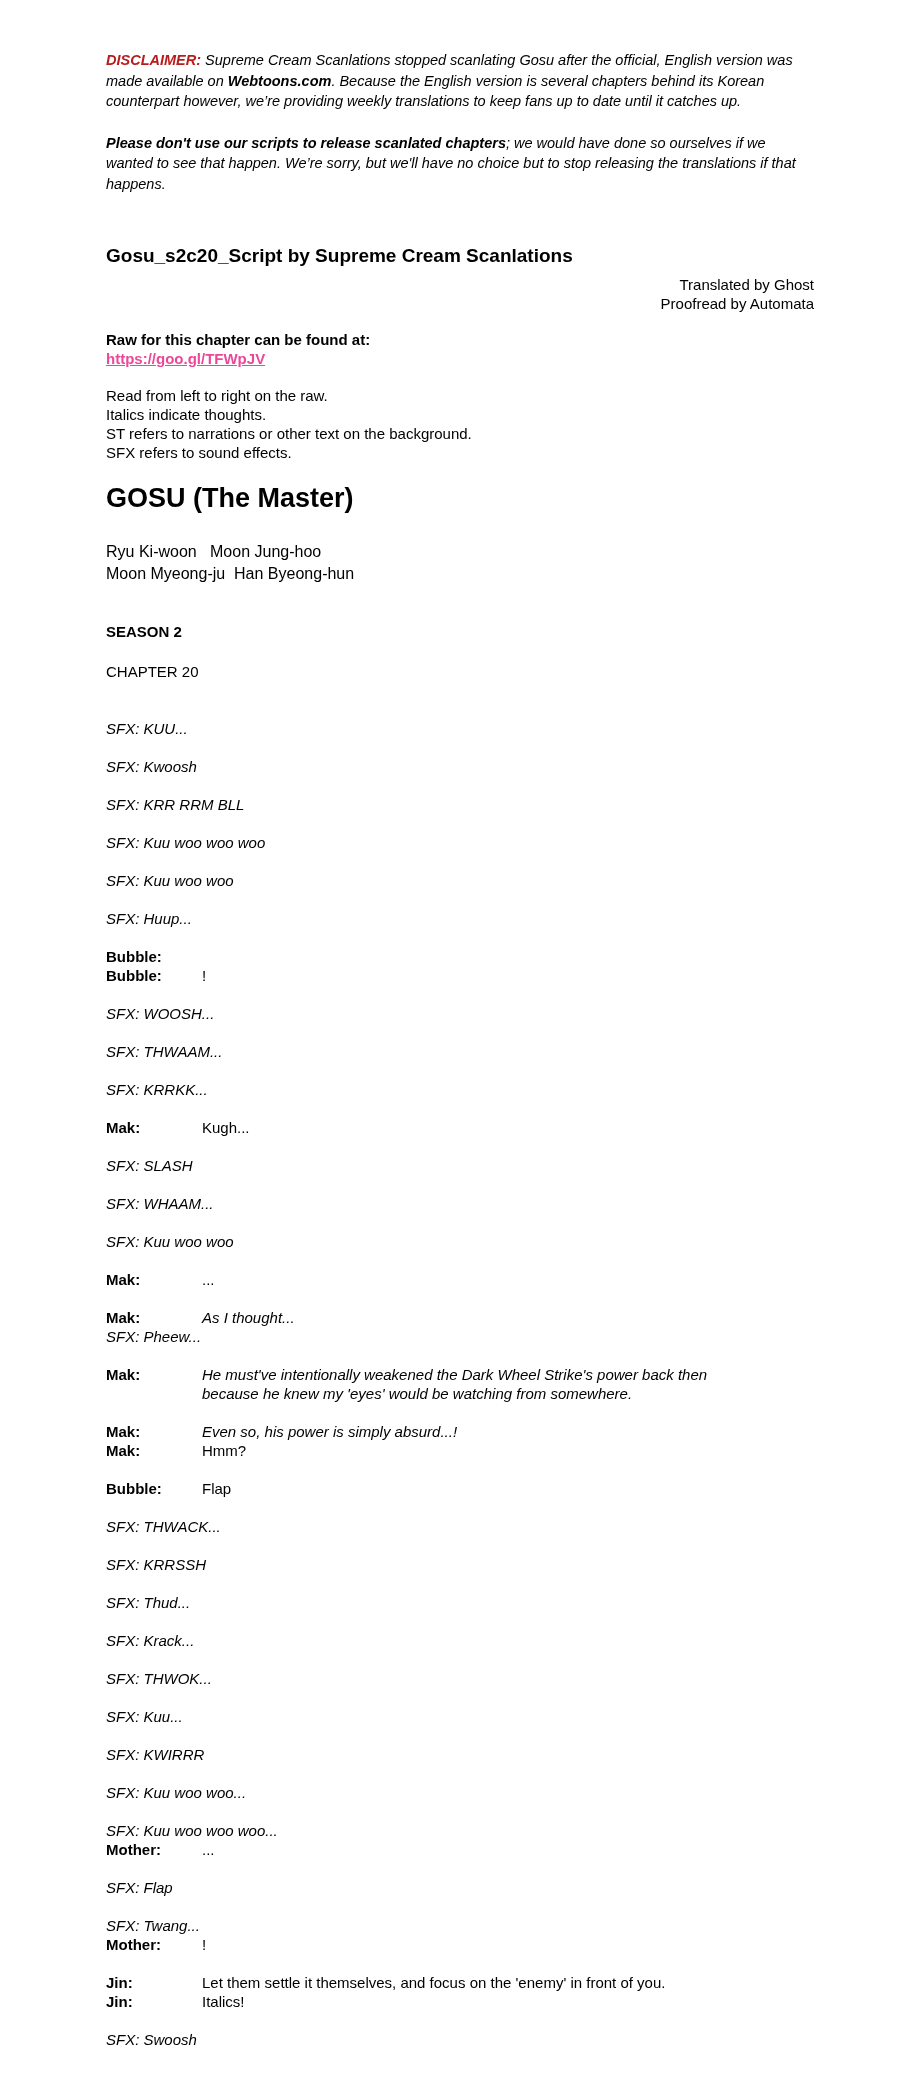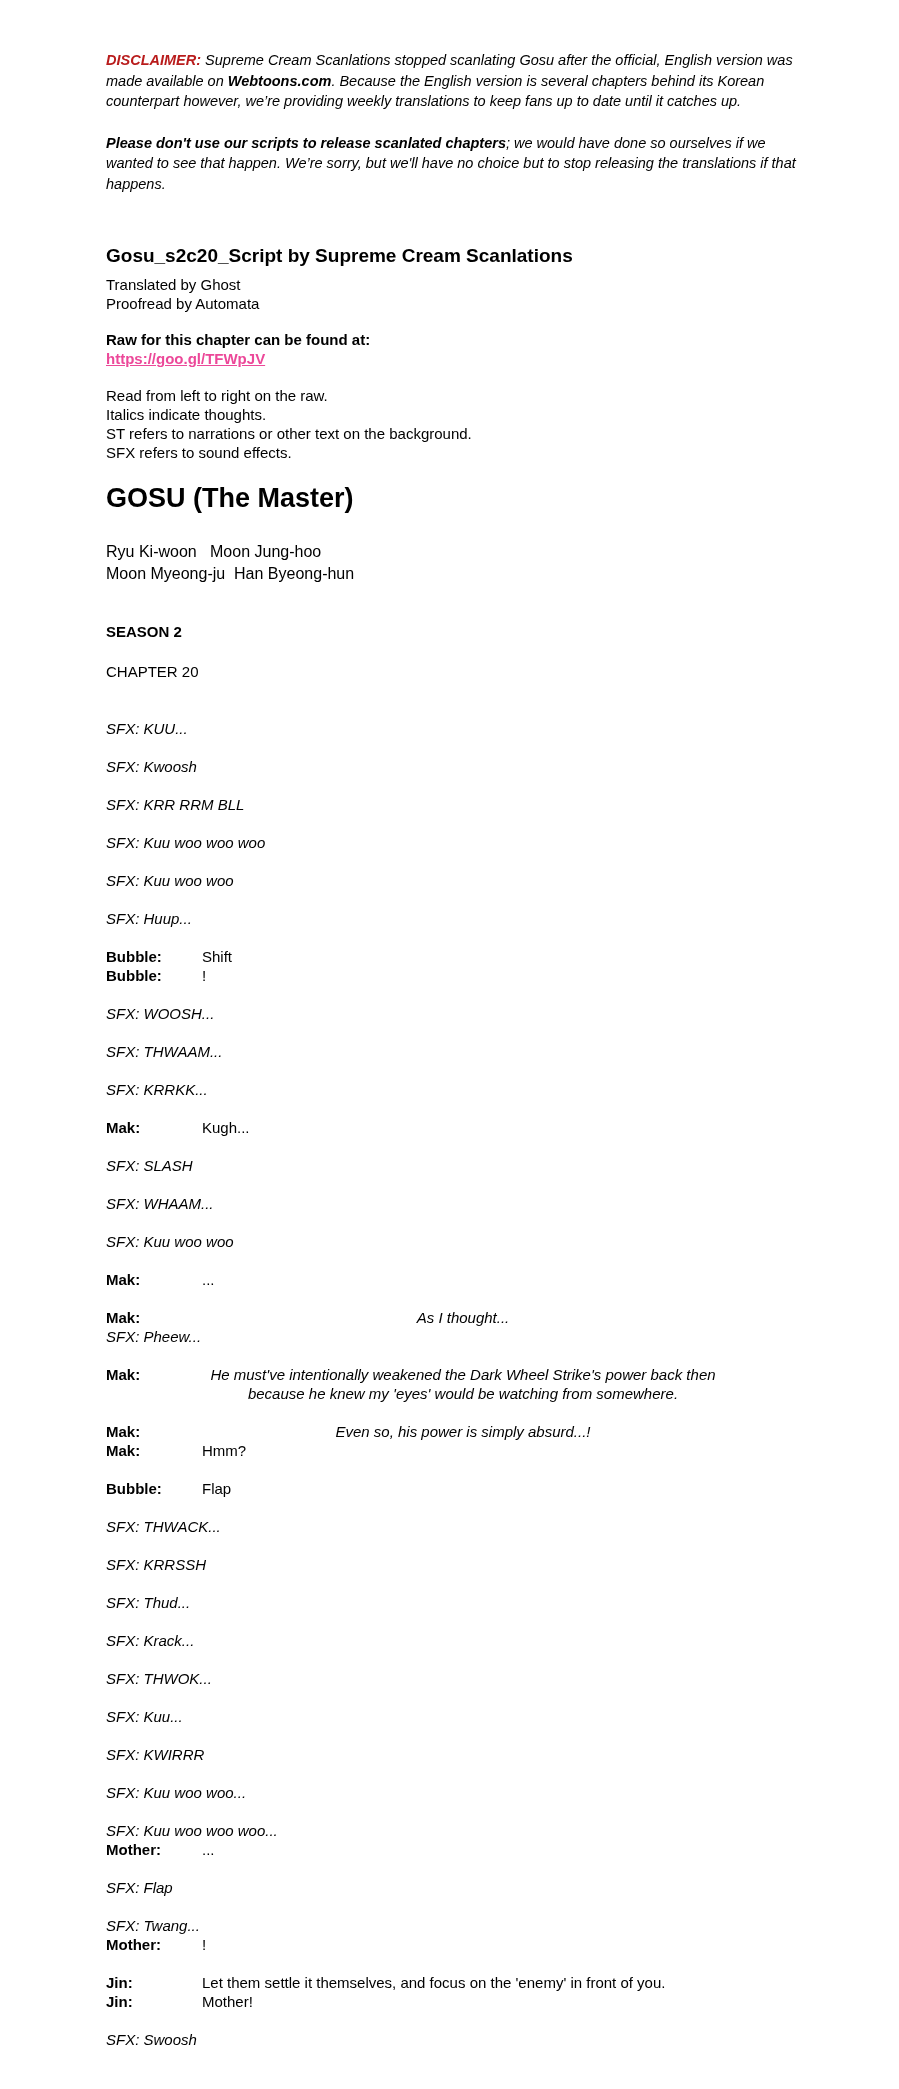--- a/index.html
+++ b/index.html
@@ -26,21 +26,21 @@
   .disclaimer b { font-weight: bold; }
   .red { color: #b91c1c; font-weight: bold; }
 
   
   .doc-title {
     font-size: 19px;
     font-weight: bold;
     line-height: 24px;
     margin: 50px 0 7px 0;
   }
-  .credit-line { font-size: 15px; line-height: 19px; }
+  .credit-line { font-size: 15px; line-height: 19px; text-align: right; }
   .raw-label {
     font-size: 15px; line-height: 19px; font-weight: bold;
     margin-top: 17px;
   }
   .raw-link-line { font-size: 15px; line-height: 19px; }
   .raw-link {
     color: #ec4899;
     font-weight: bold;
     text-decoration: underline;
   }
@@ -73,21 +73,21 @@
     display: flex;
     align-items: baseline;
     font-size: 15px;
     line-height: 19px;
   }
   .dlg-label {
     flex: 0 0 96px;
     font-weight: bold;
   }
   .dlg-text { flex: 1 1 auto; max-width: 522px; }
-  .dlg-text.it { font-style: italic; text-align: center; }
+  .dlg-text.it { font-style: italic; }
 </style>
 </head>
 <body>
 
 <div class="page">
 
   <p class="disclaimer">
     <span class="red">DISCLAIMER:</span><span> Supreme Cream Scanlations stopped scanlating Gosu after the official, English version was made available on </span><b>Webtoons.com</b><span>. Because the English version is several chapters behind its Korean counterpart however, we’re providing weekly translations to keep fans up to date until it catches up.</span>
   </p>
 
@@ -136,21 +136,20 @@
       </div>
       <div class="block">
         <div class="sfx-line">SFX: Kuu woo woo</div>
       </div>
       <div class="block">
         <div class="sfx-line">SFX: Huup...</div>
       </div>
       <div class="block">
         <div class="dlg-line">
           <span class="dlg-label">Bubble:</span>
-          <span class="dlg-text">Shift</span>
         </div>
         <div class="dlg-line">
           <span class="dlg-label">Bubble:</span>
           <span class="dlg-text">!</span>
         </div>
       </div>
       <div class="block">
         <div class="sfx-line">SFX: WOOSH...</div>
       </div>
       <div class="block">
@@ -250,21 +249,21 @@
           <span class="dlg-text">!</span>
         </div>
       </div>
       <div class="block">
         <div class="dlg-line">
           <span class="dlg-label">Jin:</span>
           <span class="dlg-text">Let them settle it themselves, and focus on the 'enemy' in front of you.</span>
         </div>
         <div class="dlg-line">
           <span class="dlg-label">Jin:</span>
-          <span class="dlg-text">Mother!</span>
+          <span class="dlg-text">Italics!</span>
         </div>
       </div>
       <div class="block">
         <div class="sfx-line">SFX: Swoosh</div>
       </div>
     </div>
 
 </div>
 
 </body></html>

